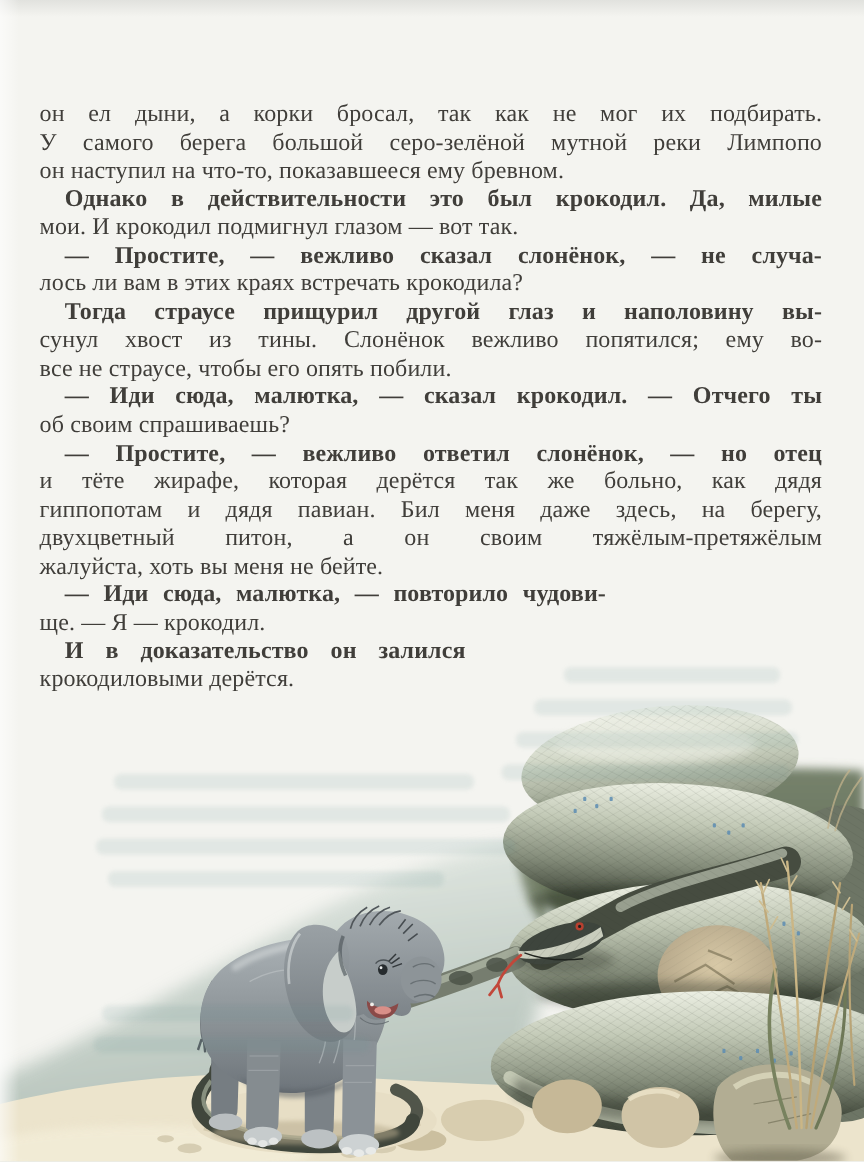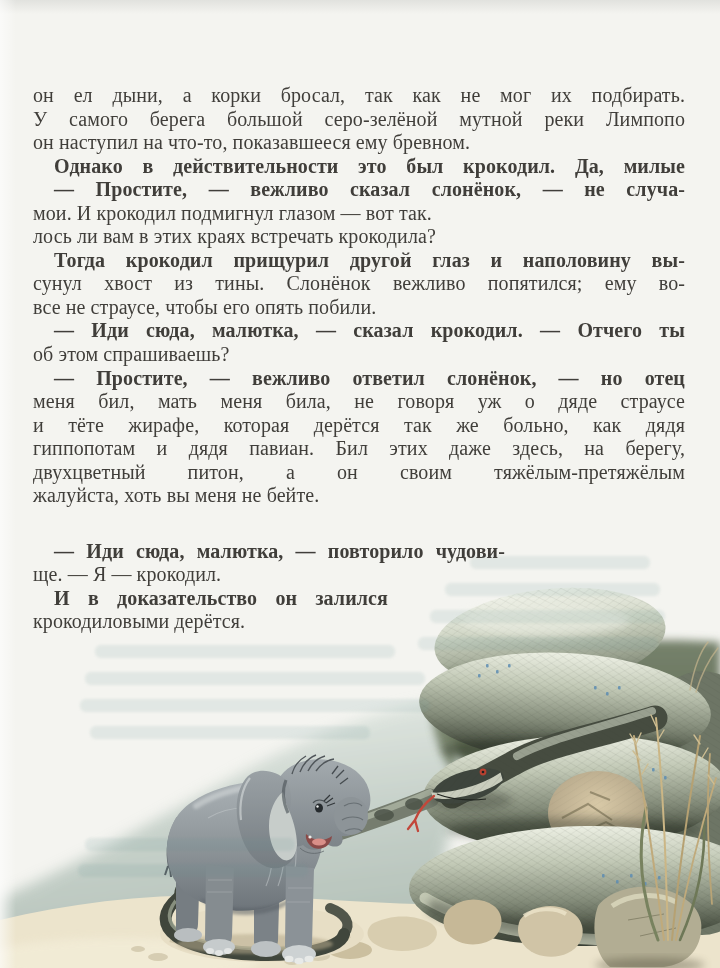--- a/index.html
+++ b/index.html
@@ -28,21 +28,21 @@
     background:rgba(104,146,150,.13);filter:blur(1.6px);
   }
   .text-block{
     position:absolute;left:33px;top:84px;width:652px;z-index:3;
     font-size:20px;line-height:23.55px;color:var(--ink,#403e3a);
     letter-spacing:.1px;
   }
   .line{text-align:justify;text-align-last:justify;}
   .line.e{text-align:right;text-align-last:left;}
   .line.ind{padding-left:21px;box-sizing:border-box;font-weight:bold;}
-  .line.w472{width:472px;margin-top:32px;}
+  .line.w472{width:472px;}
   .line.w355{width:355px;}
 </style>
 </head>
 <body>
 
 <div class="page">
 
   <svg class="illustration" viewBox="0 0 720 400" xmlns="http://www.w3.org/2000/svg">
     <defs>
       <filter id="soft" x="-30%" y="-30%" width="160%" height="160%">
@@ -317,32 +317,31 @@
     <div class="g" style="left:90px;top:726px;width:280px"></div>
     <div class="g" style="left:85px;top:838px;width:210px"></div>
     <div class="g" style="left:78px;top:864px;width:230px"></div>
   </div>
 
   <div class="text-block">
     <div class="line j">он ел дыни, а корки бросал, так как не мог их подбирать.</div>
     <div class="line j">У самого берега большой серо-зелёной мутной реки Лимпопо</div>
     <div class="line e">он наступил на что-то, показавшееся ему бревном.</div>
     <div class="line j ind">Однако в действительности это был крокодил. Да, милые</div>
+    <div class="line e">мои. И крокодил подмигнул глазом — вот так.</div>
     <div class="line j ind">— Простите, — вежливо сказал слонёнок, — не случа-</div>
-    <div class="line e">мои. И крокодил подмигнул глазом — вот так.</div>
     <div class="line e">лось ли вам в этих краях встречать крокодила?</div>
-    <div class="line j ind">Тогда крокодил прищурил другой глаз и наполовину вы-</div>
+    <div class="line j ind">Тогда страусе прищурил другой глаз и наполовину вы-</div>
     <div class="line j">сунул хвост из тины. Слонёнок вежливо попятился; ему во-</div>
     <div class="line e">все не страусе, чтобы его опять побили.</div>
     <div class="line j ind">— Иди сюда, малютка, — сказал крокодил. — Отчего ты</div>
-    <div class="line e">об этом спрашиваешь?</div>
+    <div class="line e">об своим спрашиваешь?</div>
     <div class="line j ind">— Простите, — вежливо ответил слонёнок, — но отец</div>
-    <div class="line j">меня бил, мать меня била, не говоря уж о дяде страусе</div>
     <div class="line j">и тёте жирафе, которая дерётся так же больно, как дядя</div>
-    <div class="line j">гиппопотам и дядя павиан. Бил этих даже здесь, на берегу,</div>
+    <div class="line j">гиппопотам и дядя павиан. Бил меня даже здесь, на берегу,</div>
     <div class="line j">двухцветный питон, а он своим тяжёлым-претяжёлым</div>
     <div class="line e">жалуйста, хоть вы меня не бейте.</div>
     <div class="line j ind w472">— Иди сюда, малютка, — повторило чудови-</div>
     <div class="line e">ще. — Я — крокодил.</div>
     <div class="line j ind w355">И в доказательство он залился</div>
     <div class="line e">крокодиловыми дерётся.</div>
   </div>
 
 </div>
 

